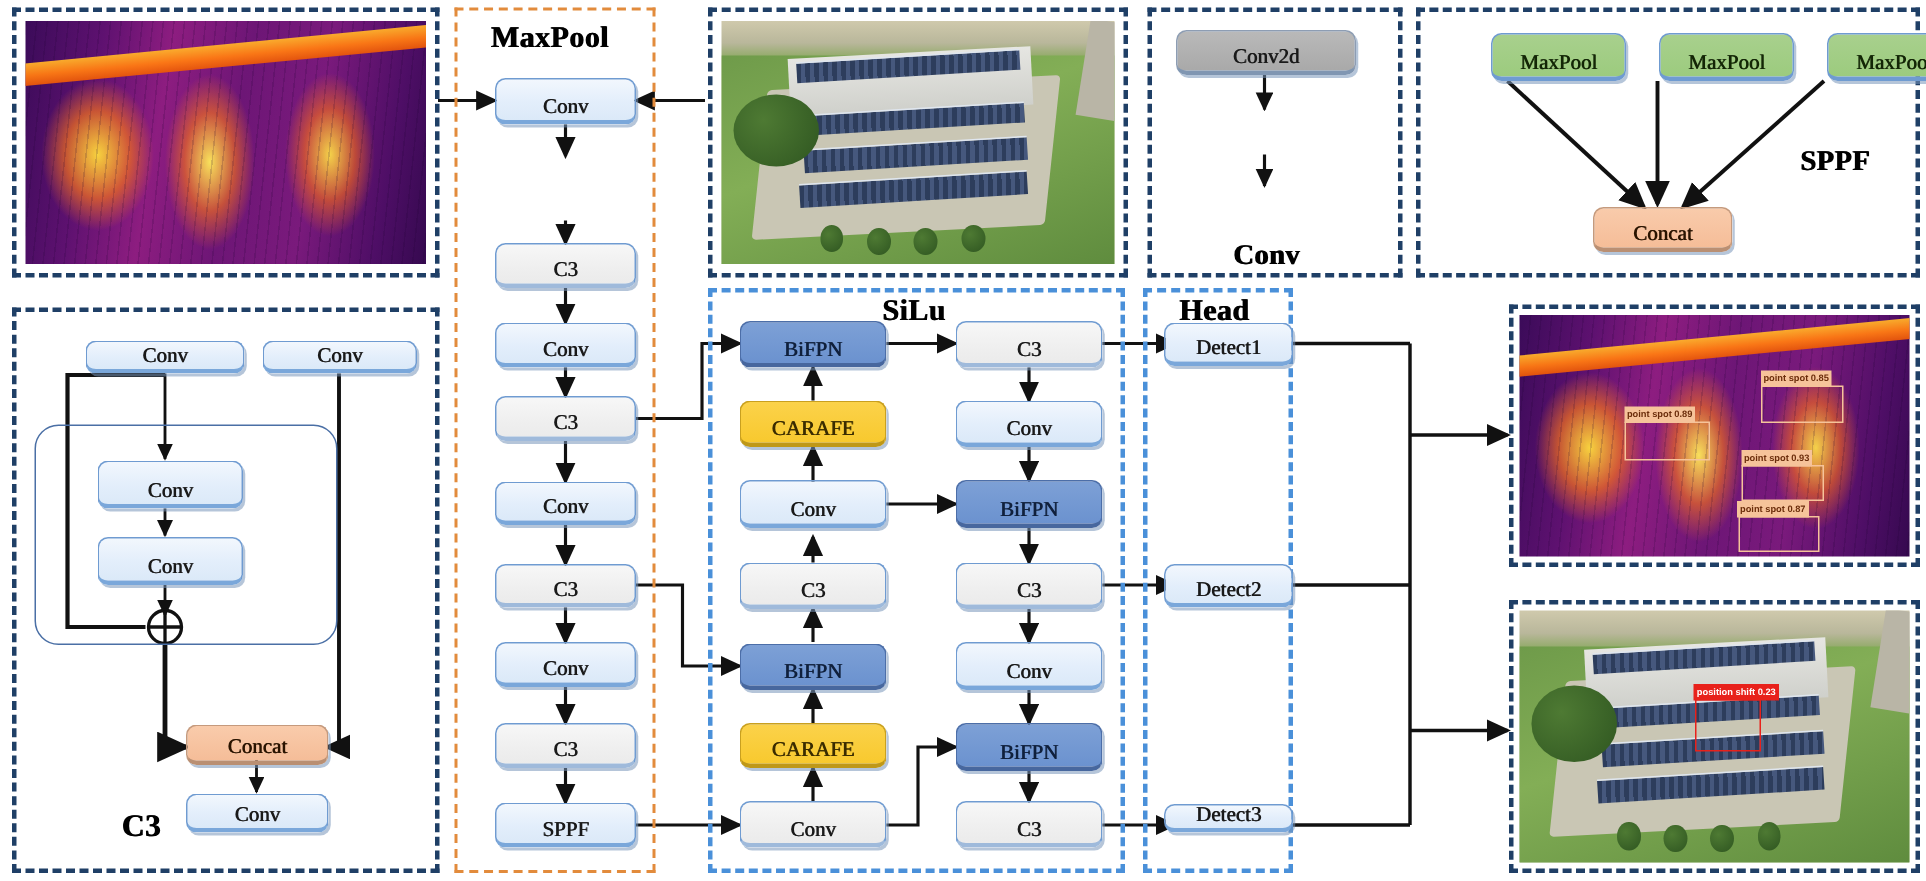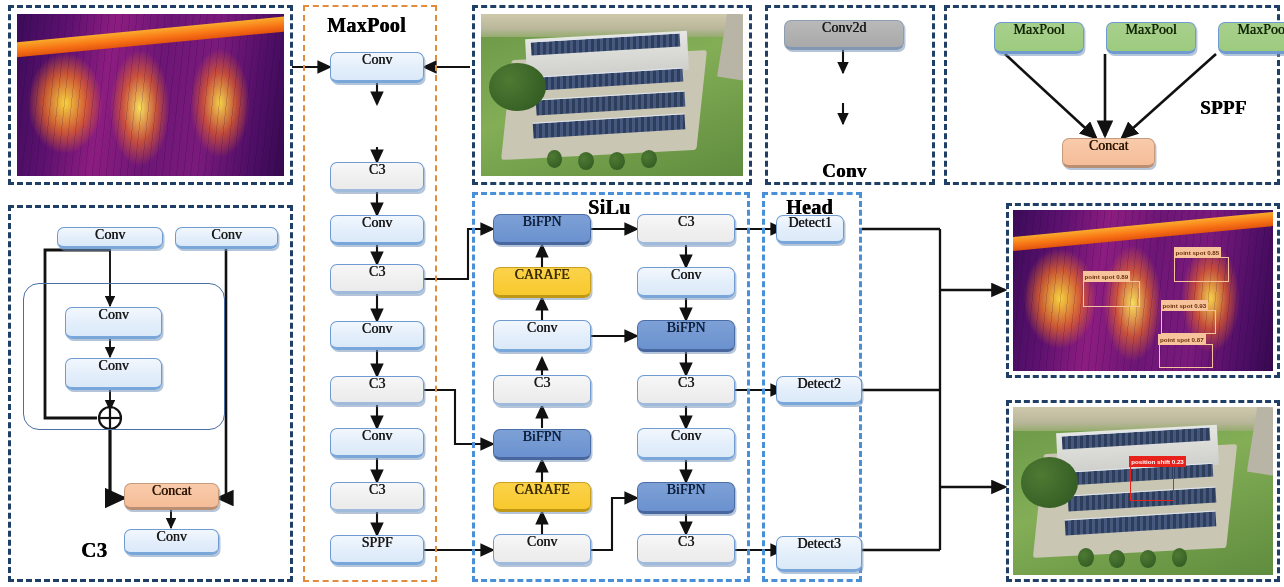--- a/index.html
+++ b/index.html
@@ -19,21 +19,21 @@
   .panel-title{
     position:absolute;font-weight:bold;color:#000;
     font-family:"Liberation Serif", serif;
     letter-spacing:.3px;white-space:nowrap;
     text-shadow:0.6px 0 0 #000;
   }
 
   
   .node{
     position:absolute;box-sizing:border-box;
-    display:flex;align-items:flex-start;justify-content:center;
+    display:flex;align-items:flex-end;justify-content:center;
     text-align:center;line-height:1.05;
     border-radius:7px;
     font-family:"Liberation Serif", serif;
     color:#1a1a1a;
     border:1px solid #6f9bd1;
     box-shadow:1.5px 2px 0 rgba(120,150,185,.55);
     overflow:hidden;
   }
   .n-lightblue{background:linear-gradient(180deg,#f2f7fd 0%, #e3eefb 55%, #dbe9f8 100%);
                border-bottom:3px solid #7aa7da;}
@@ -350,27 +350,27 @@
   <div class="node n-blue" style="left:637px;top:482px;width:98px;height:32px;font-size:14px;">
     <span>BiFPN</span>
   </div>
   <div class="node n-grey" style="left:637px;top:534px;width:98px;height:31px;font-size:14px;">
     <span>C3</span>
   </div>
 
   <div class="panel blue" style="left:762px;top:192px;width:100px;height:390px;"></div>
   <div class="panel-title" style="left:786px;top:196px;font-size:20px;">Head</div>
 
-  <div class="node n-lightblue" style="left:776px;top:215px;width:68px;height:29px;font-size:14px;">
+  <div class="node n-lightblue" style="left:776px;top:215px;width:86px;height:29px;font-size:14px;">
     <span>Detect1</span>
   </div>
   <div class="node n-lightblue" style="left:776px;top:376px;width:86px;height:29px;font-size:14px;">
     <span>Detect2</span>
   </div>
-  <div class="node n-lightblue" style="left:776px;top:536px;width:86px;height:36px;font-size:14px;">
+  <div class="node n-lightblue" style="left:776px;top:536px;width:86px;height:19px;font-size:14px;">
     <span>Detect3</span>
   </div>
 
   <div class="panel navy" style="left:765px;top:5px;width:170px;height:180px;"></div>
   <div class="panel-title" style="left:822px;top:160px;font-size:19px;">Conv</div>
 
   <div class="node n-darkgrey" style="left:784px;top:20px;width:120px;height:30px;font-size:14px;">
     <span>Conv2d</span>
   </div>
 

